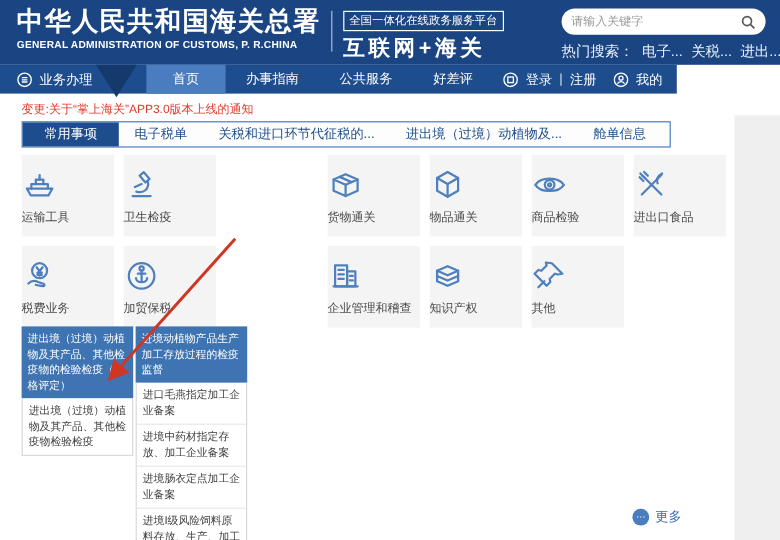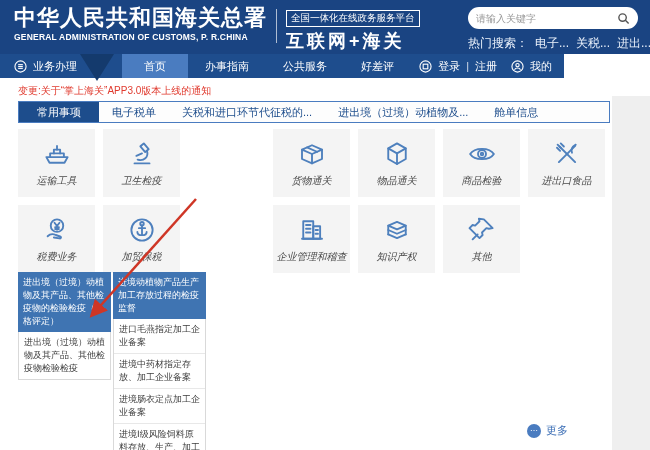--- a/index.html
+++ b/index.html
@@ -29,26 +29,26 @@
   .nav-tab { height:24px; line-height:24px; padding:0 17px; cursor:pointer; }
   .nav-tab.selected { background:#4a7cc0; padding:0 22px; }
   .nav-right { position:absolute; right:12px; top:0; height:24px; display:flex; align-items:center; gap:6px; }
   .nav-right .sep { opacity:.8; }
   .nav-ic { width:13px; height:13px; }
 
   
   #notice { position:absolute; left:18px; top:84px; font-size:10px; color:#e03a2e; }
 
   
-  #cat-tabs { position:absolute; left:18px; top:101px; width:592px; height:22px; border:1px solid #4a7cc0; background:#fdfdfd; display:flex; align-items:stretch; font-size:11px; color:#1d4d8c; }
+  #cat-tabs { position:absolute; left:18px; top:101px; width:541px; height:22px; border:1px solid #4a7cc0; background:#fdfdfd; display:flex; align-items:stretch; font-size:11px; color:#1d4d8c; }
   .cat-tab { line-height:20px; padding:0 13px; white-space:nowrap; cursor:pointer; }
   .cat-tab.selected { background:#1d4d8c; color:#fff; padding:0 18px; }
 
   
-  .cell { position:absolute; width:77px; height:68px; background:#f4f4f4; display:flex; flex-direction:column; align-items:center; justify-content:center; gap:5px; cursor:pointer; color:#4e80bd;font-style:italic; }
+  .cell { position:absolute; width:77px; height:68px; background:#f4f4f4; display:flex; flex-direction:column; justify-content:center; gap:5px; cursor:pointer; color:#4e80bd; }
   .cell-label { font-size:10px; color:#4a4a4a; white-space:nowrap; }
   .cell svg { width:30px; height:30px; stroke:currentColor; fill:none; stroke-width:1.5; stroke-linecap:round; stroke-linejoin:round; }
   .cell.selected { background:#3f74b2; color:#fff; outline:2px solid #cf3626; }
   .cell.selected .cell-label { color:#fff; }
 
   
   .popup { position:absolute; width:93px; font-size:9px; line-height:1.45; }
   .popup-header { background:#3f74b2; color:#fff; padding:4px 5px; cursor:pointer; }
   .popup-body { background:#fff; border:1px solid #d9d9d9; border-top:none; }
   .popup-item { padding:4px 5px; color:#3c3c3c; border-bottom:1px solid #e8e8e8; cursor:pointer; }

